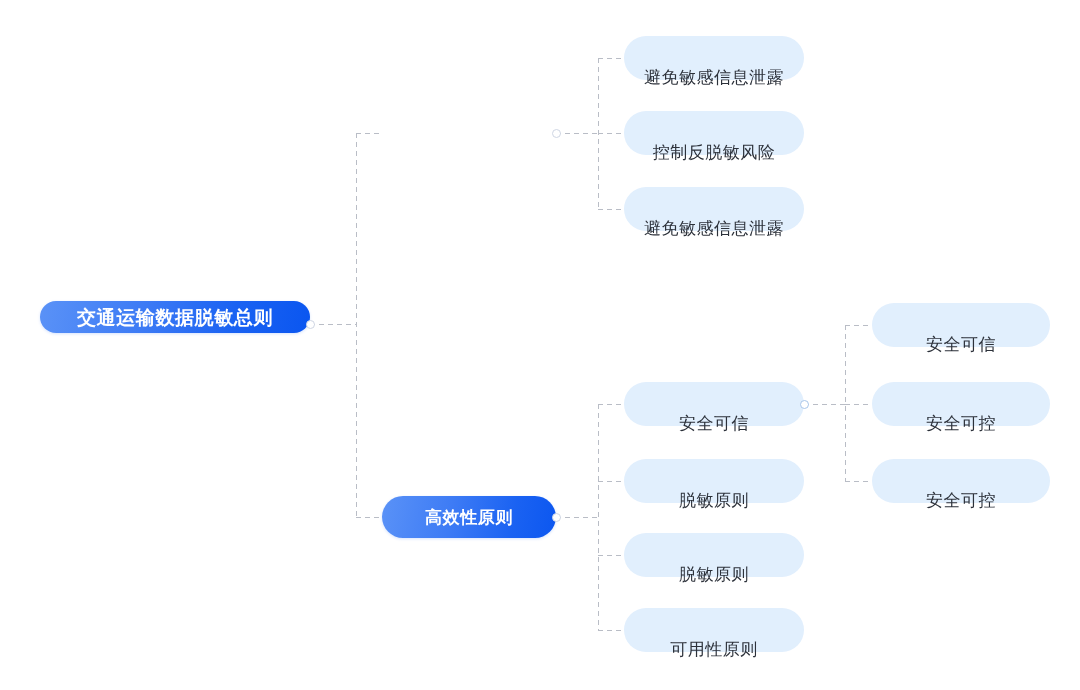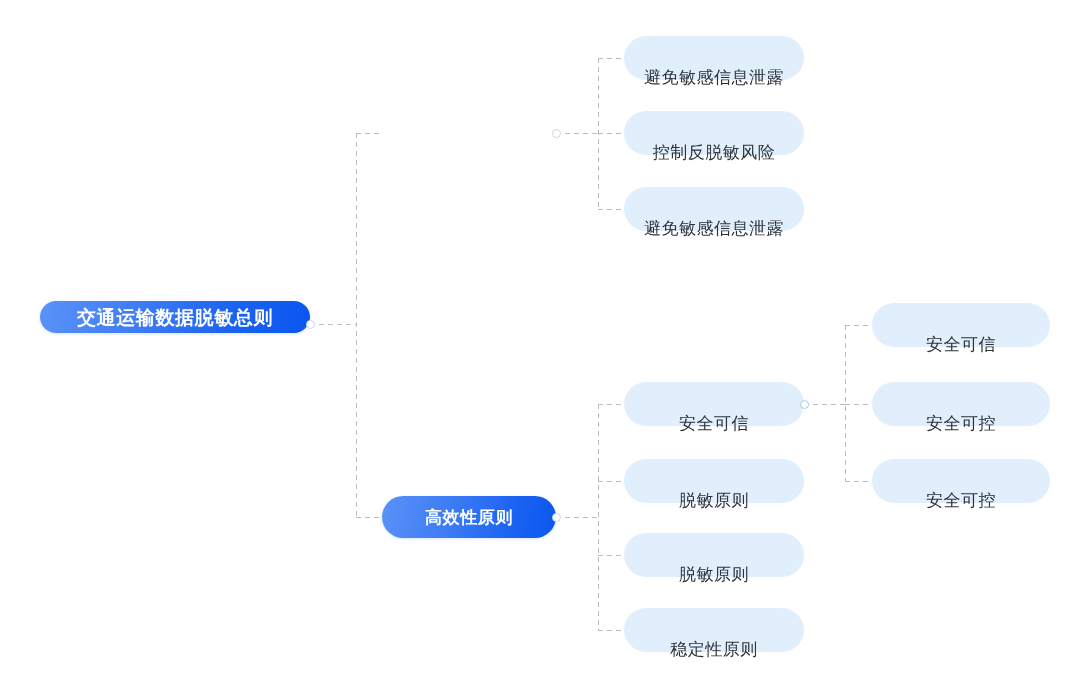--- a/index.html
+++ b/index.html
@@ -172,16 +172,16 @@
       <div class="node level-3" style="left: 872px; top: 459px; width: 178px; height: 44px;">
         <span class="node-label">安全可控</span>
       </div>
       <div class="node level-2" style="left: 624px; top: 459px; width: 180px; height: 44px;">
         <span class="node-label">脱敏原则</span>
       </div>
       <div class="node level-2" style="left: 624px; top: 533px; width: 180px; height: 44px;">
         <span class="node-label">脱敏原则</span>
       </div>
       <div class="node level-2" style="left: 624px; top: 608px; width: 180px; height: 44px;">
-        <span class="node-label">稳定性原则</span>
+        <span class="node-label">可用性原则</span>
       </div>
     </div>
 </div>
 
 </body></html>

